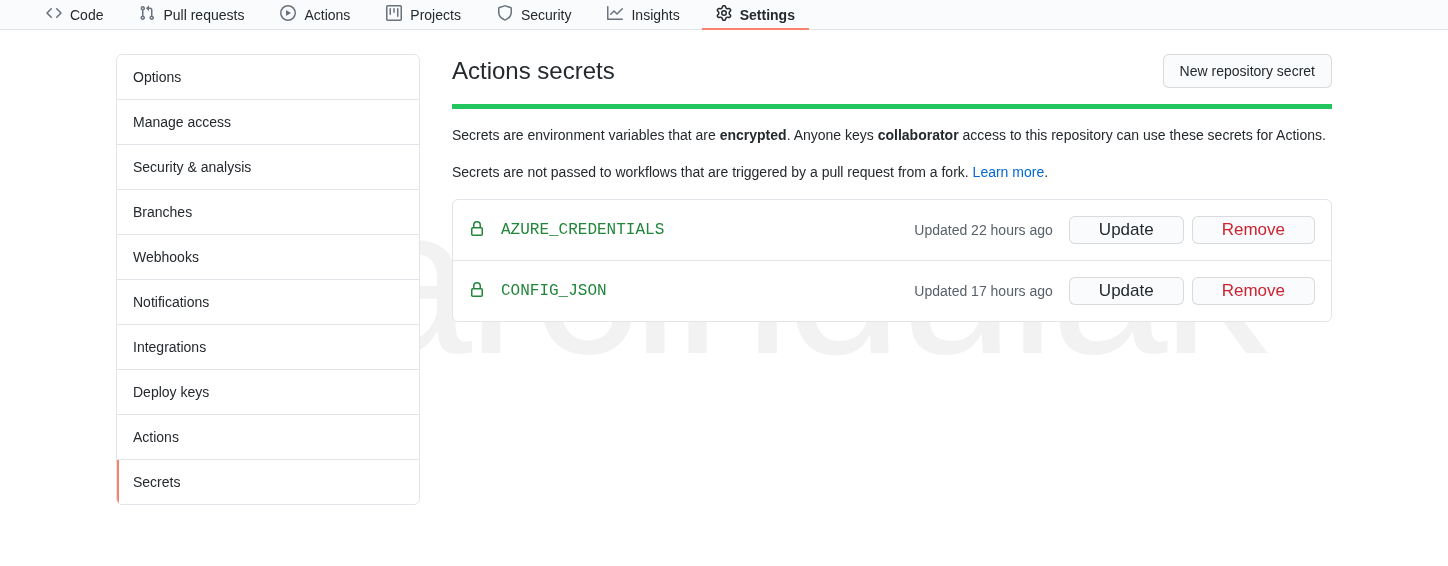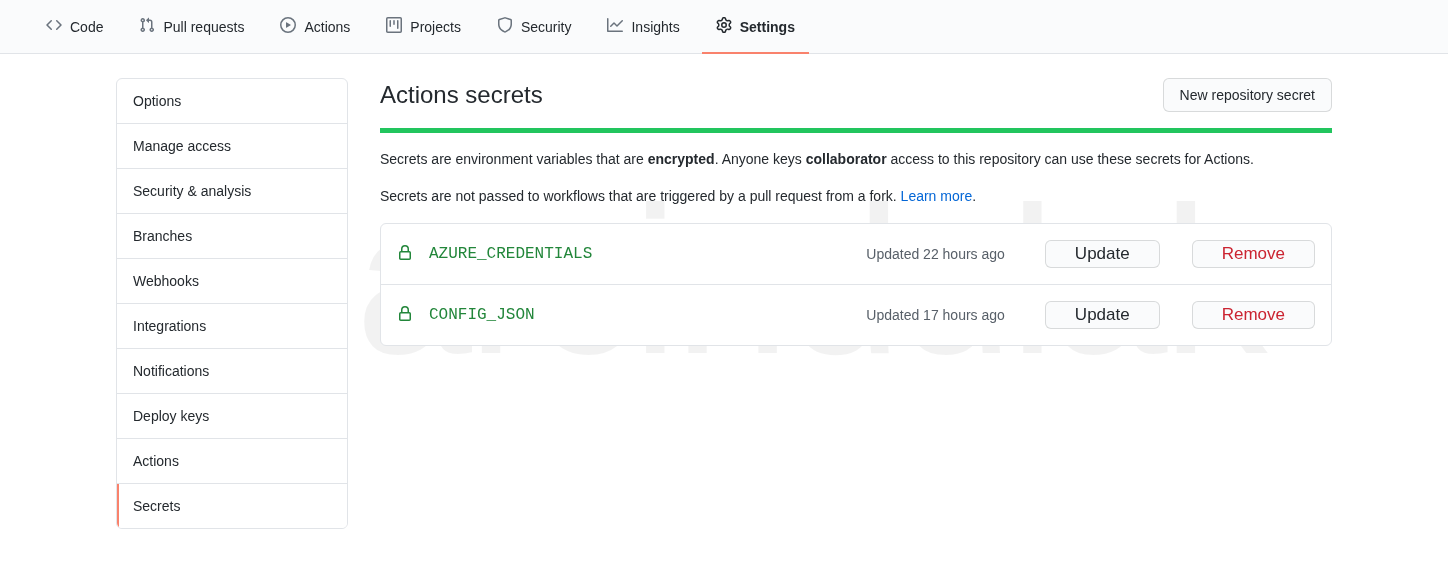--- a/index.html
+++ b/index.html
@@ -29,21 +29,21 @@
     background: #fafbfc;
     border-bottom: 1px solid #e1e4e8;
     padding: 0 32px;
     display: flex;
     gap: 8px;
   }
   .topnav-item {
     display: flex;
     align-items: center;
     gap: 8px;
-    padding: 16px 14px;
+    padding: 4px 14px;
     color: #24292e;
     cursor: pointer;
     border-bottom: 2px solid transparent;
     position: relative;
     top: 1px;
   }
   .topnav-item.selected {
     font-weight: 600;
     border-bottom: 2px solid #f9826c;
   }
@@ -52,21 +52,21 @@
   .container {
     display: flex;
     gap: 32px;
     padding: 24px 32px;
     max-width: 1280px;
     margin: 0 auto;
     position: relative;
     z-index: 1;
   }
   .sidebar {
-    width: 232px;
+    width: 304px;
     flex-shrink: 0;
     border: 1px solid #e1e4e8;
     border-radius: 6px;
     background: #fff;
     overflow: hidden;
   }
   .sidebar-item {
     padding: 14px 16px;
     border-bottom: 1px solid #e1e4e8;
     cursor: pointer;
@@ -103,21 +103,20 @@
     display: inline-block;
     padding: 6px 16px;
     font-size: 14px;
     font-weight: 500;
     background: #fafbfc;
     border: 1px solid rgba(27,31,35,0.15);
     border-radius: 6px;
     cursor: pointer;
     color: #24292e;
     line-height: 20px;
-    margin-left: 24px;
   }
   .btn-sm {
     padding: 3px 29px;
     font-size: 17px;
     line-height: 20px;
   }
   .btn-danger-text { color: #cb2431; text-align: center; }
   .description p {
     margin-bottom: 16px;
     line-height: 1.5;
@@ -203,22 +202,22 @@
     </div>
   </nav>
 
 <div class="container">
   <aside class="sidebar" id="sidebar">
       <div class="sidebar-item">Options</div>
       <div class="sidebar-item">Manage access</div>
       <div class="sidebar-item">Security &amp; analysis</div>
       <div class="sidebar-item">Branches</div>
       <div class="sidebar-item">Webhooks</div>
+      <div class="sidebar-item">Notifications</div>
       <div class="sidebar-item">Integrations</div>
-      <div class="sidebar-item">Notifications</div>
       <div class="sidebar-item">Deploy keys</div>
       <div class="sidebar-item">Actions</div>
       <div class="sidebar-item active">Secrets</div>
     </aside>
 
   <main class="main">
     <div class="page-header">
       <h2 class="page-title">Actions secrets</h2>
       <button class="btn">New repository secret</button>
     </div>

